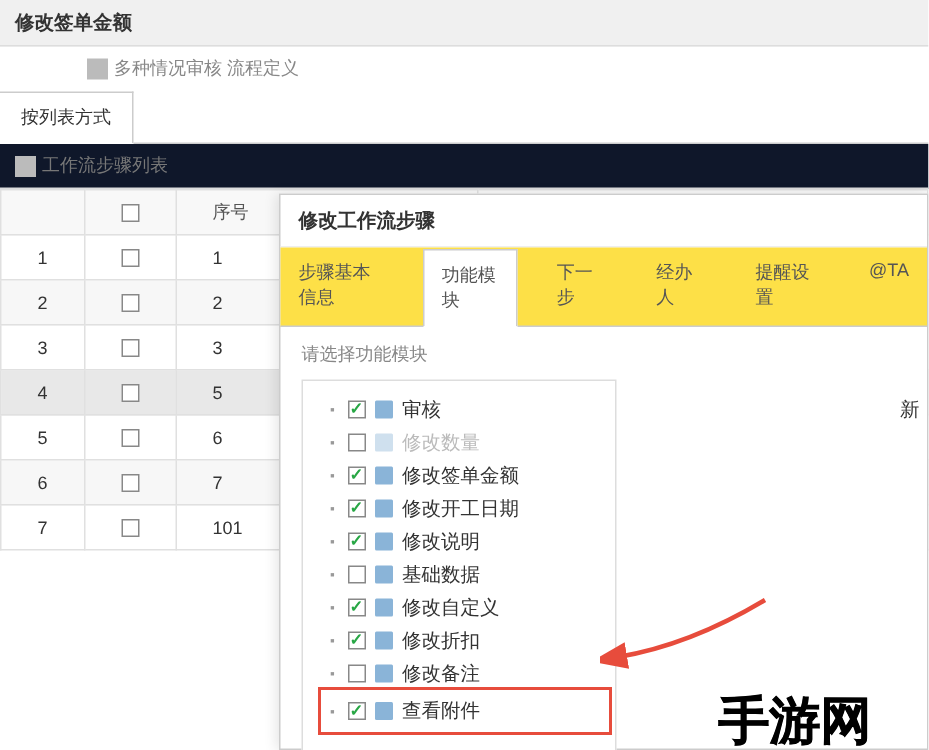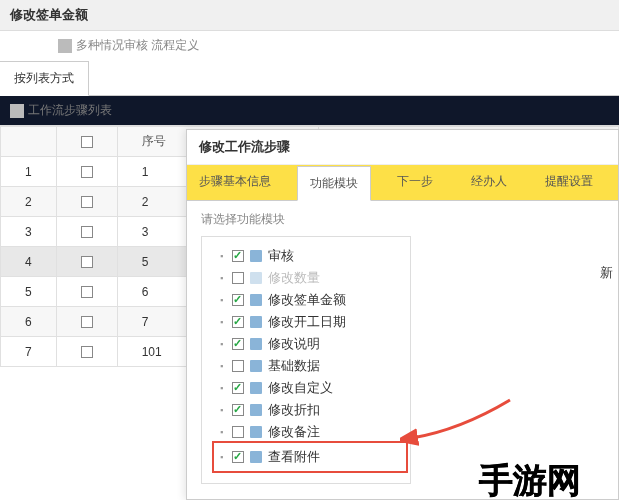--- a/index.html
+++ b/index.html
@@ -112,20 +112,21 @@
 </table>
 
 <div class="modal">
   <div class="modal-title">修改工作流步骤</div>
   <div class="modal-tabs" id="mtabs">
       <div class="modal-tab">步骤基本信息</div>
       <div class="modal-tab active">功能模块</div>
       <div class="modal-tab">下一步</div>
       <div class="modal-tab">经办人</div>
       <div class="modal-tab">提醒设置</div>
+      <div class="modal-tab">@TA</div>
     </div>
   <div class="modal-body">
     <div class="hint">请选择功能模块</div>
     <div class="tree" id="tree">
         <div class="tree-item">
           <span class="bullet">▪</span>
           <span class="chk on"></span>
           <span class="docicon"></span>
           <span>审核</span>
         </div>

